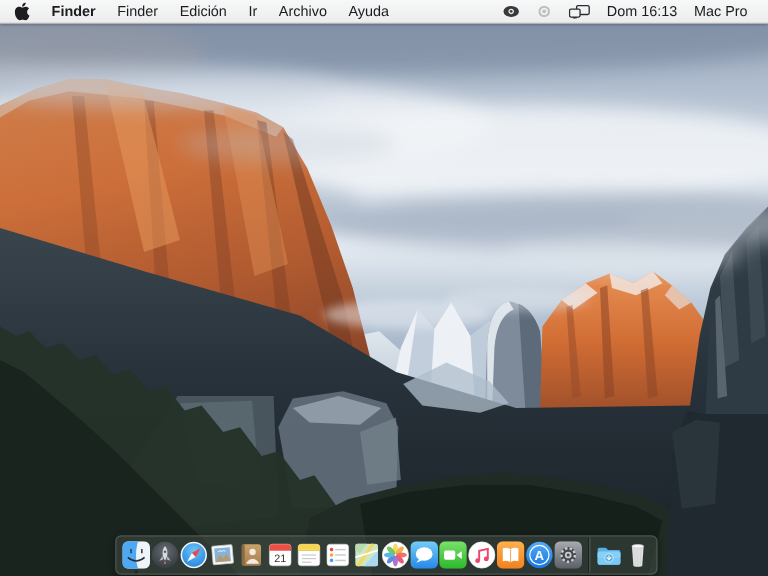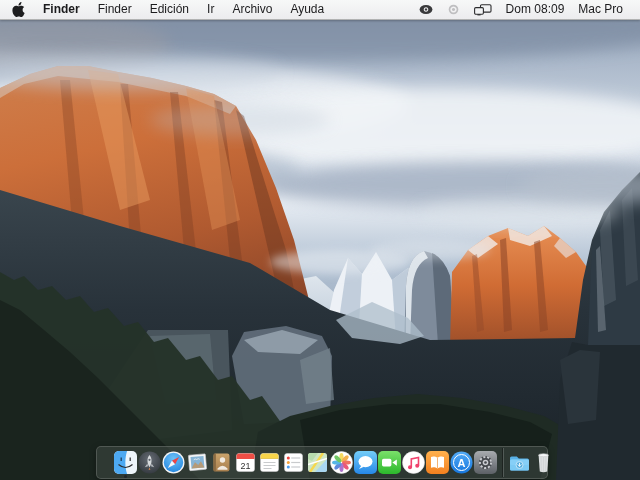--- a/index.html
+++ b/index.html
@@ -27,21 +27,21 @@
   .mb-item{padding:0 9px;line-height:19px;white-space:nowrap;cursor:default;}
   .mb-item.active{font-weight:bold;}
   .mb-status{display:flex;align-items:center;padding:0 7px;height:100%;}
   .mb-text{padding:0 7px;line-height:19px;white-space:nowrap;}
   
   .dock{
     position:absolute;left:96px;top:446px;width:452px;height:33px;
     background:rgba(66,74,70,0.55);
     border:1px solid rgba(255,255,255,0.16);
     border-radius:5px;box-sizing:border-box;
-    display:flex;align-items:center;padding:0 17px;gap:1px;z-index:4;
+    display:flex;align-items:center;padding:0 5px;gap:1px;z-index:4;
     box-shadow:0 2px 6px rgba(0,0,0,0.35);
   }
   .dock-item{position:relative;width:23px;height:23px;flex:0 0 auto;}
   .dock-item svg{display:block;width:23px;height:23px;}
   .dock-item.running::after{
     content:"";position:absolute;left:50%;bottom:-4px;margin-left:-1.5px;
     width:3px;height:3px;border-radius:50%;background:#20262a;
   }
   .dock-sep{
     width:1px;height:29px;margin:0 4px;flex:0 0 auto;
@@ -194,21 +194,21 @@
         <path d="M6.5 2.4 a3.1 3.1 0 1 0 .01 0 M6.5 3.9 a1.6 1.6 0 1 1 -.01 0" fill="#f2f2f3" fill-rule="evenodd"></path>
       </svg>
     </span>
     <span class="mb-status">
       <svg width="18" height="12" viewBox="0 0 18 12">
         <rect x="6.5" y="0.7" width="10.5" height="7.4" rx="1.2" fill="#f2f3f4" stroke="#2c2c2e" stroke-width="1.1"></rect>
         <rect x="0.6" y="3.6" width="8.8" height="6.6" rx="1.2" fill="#f2f3f4" stroke="#2c2c2e" stroke-width="1.1"></rect>
         <rect x="3.4" y="10.2" width="3.2" height="1.2" fill="#2c2c2e"></rect>
       </svg>
     </span>
-    <span class="mb-text">Dom 08:09</span>
+    <span class="mb-text">Dom 16:13</span>
     <span class="mb-text">Mac Pro</span>
 
   </div>
 </div>
 
 <div class="dock">
 
   <div class="dock-item running">
     <svg viewBox="0 0 23 23">
       <rect width="23" height="23" rx="5" fill="#eef5fa"></rect>

